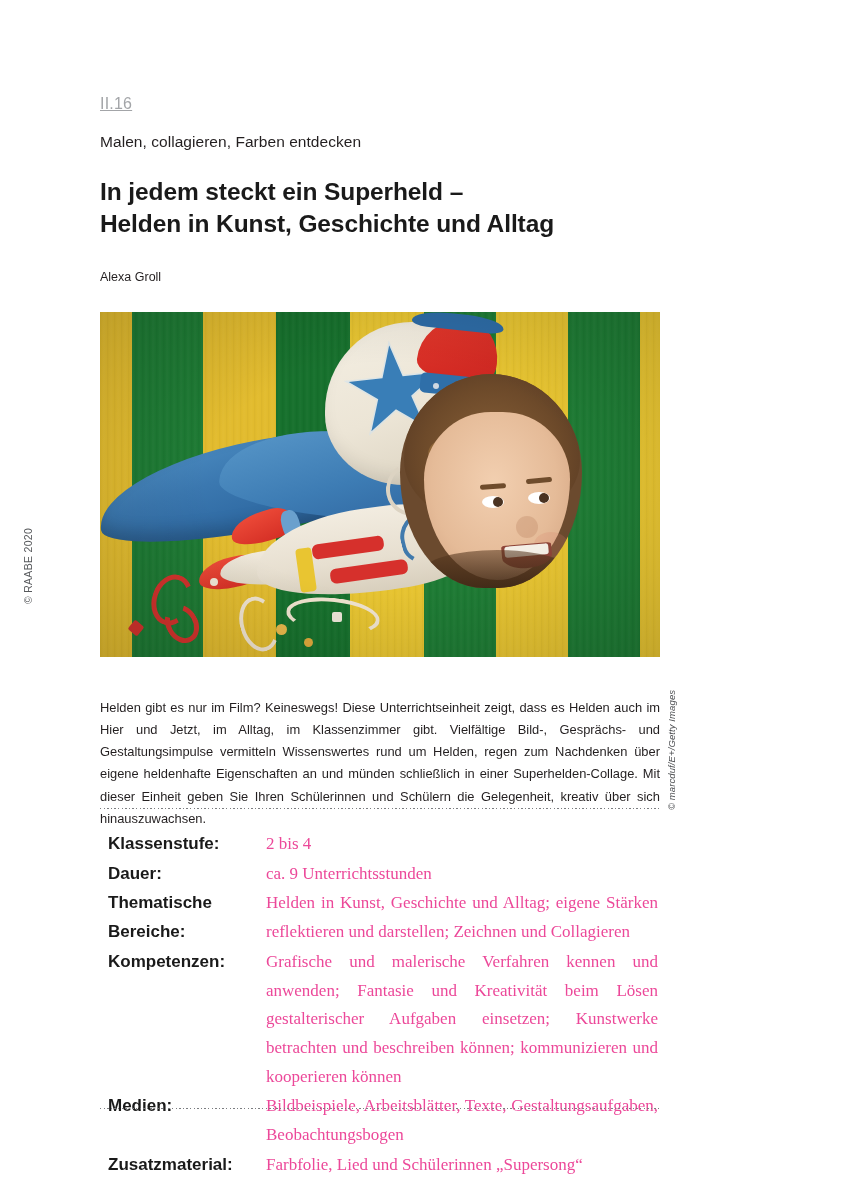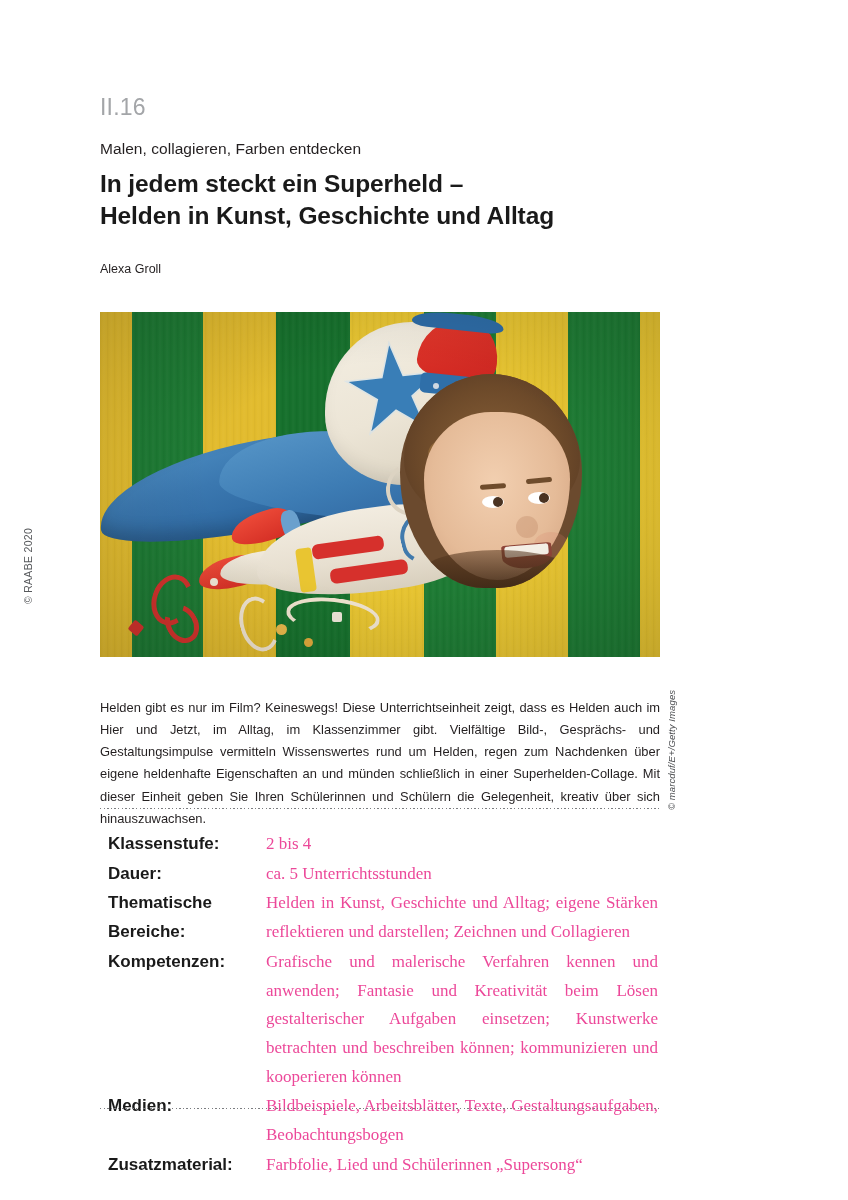--- a/index.html
+++ b/index.html
@@ -39,31 +39,32 @@
   }
 
   
   .header {
     position: absolute;
     left: 100px;
     top: 96px;
     width: 600px;
   }
   .chapter-no {
-    font-size: 23px;
+    font-size: 16px;
     color: #a3a5a8;
     letter-spacing: 0.2px;
     line-height: 1;
     margin: 0 0 21px 0;
     font-weight: 400;
+    text-decoration: underline;
   }
   .subject-line {
     font-size: 15.5px;
     color: #231f20;
-    margin: 0 0 10px 0;
+    margin: 0 0 25px 0;
     letter-spacing: 0.05px;
   }
   .main-title {
     font-size: 24.5px;
     font-weight: bold;
     line-height: 1.32;
     margin: 0 0 29px 0;
     letter-spacing: -0.1px;
     color: #1a1a1a;
   }
@@ -584,21 +585,21 @@
 
   <div class="profile">
 
     <div class="prow">
       <div class="plabel">Klassenstufe:</div>
       <div class="pvalue nojust">2 bis 4</div>
     </div>
 
     <div class="prow">
       <div class="plabel">Dauer:</div>
-      <div class="pvalue nojust">ca. 5 Unterrichtsstunden</div>
+      <div class="pvalue nojust">ca. 9 Unterrichtsstunden</div>
     </div>
 
     <div class="prow">
       <div class="plabel">Thematische Bereiche:</div>
       <div class="pvalue">Helden in Kunst, Geschichte und Alltag; eigene Stärken reflektieren und darstellen; Zeichnen und Collagieren</div>
     </div>
 
     <div class="prow">
       <div class="plabel">Kompetenzen:</div>
       <div class="pvalue">Grafische und malerische Verfahren kennen und anwenden; Fantasie und Kreativität beim Lösen gestalterischer Aufgaben einsetzen; Kunstwerke betrachten und beschreiben können; kommunizieren und kooperieren können</div>

